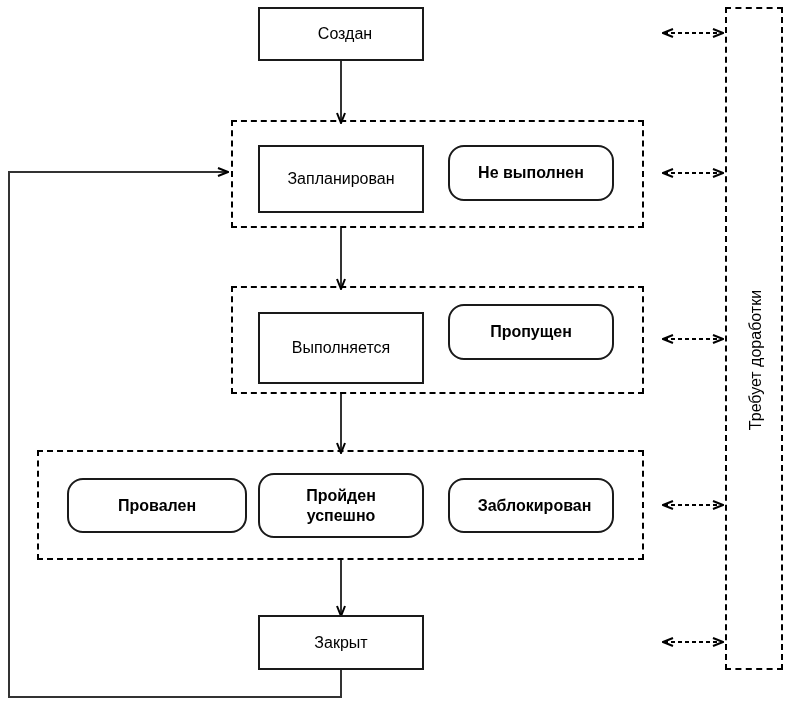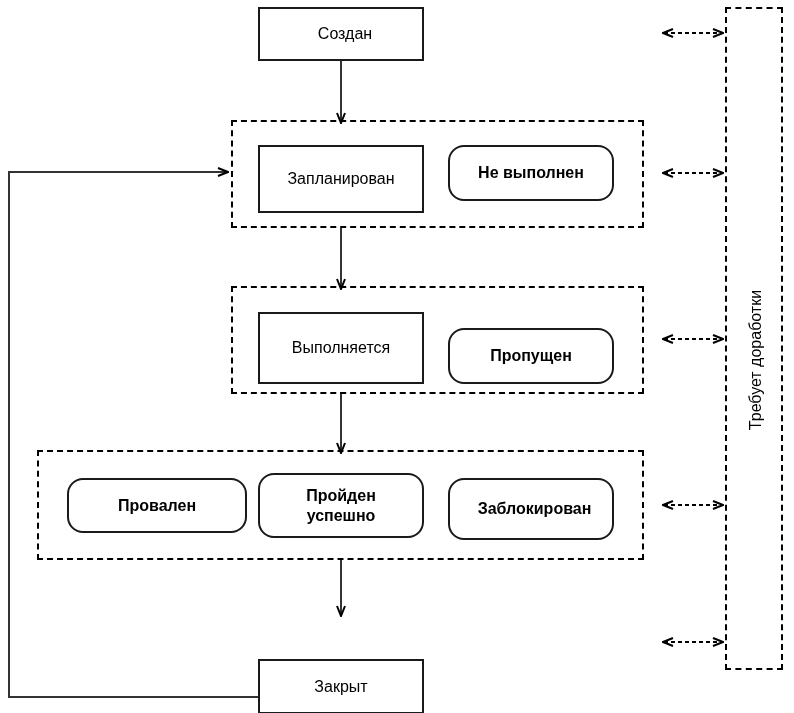--- a/index.html
+++ b/index.html
@@ -116,34 +116,34 @@
   </div>
 
   <div class="node bold" style="left:448px; top:145px; width:166px; height:56px;">
     <span>Не выполнен</span>
   </div>
 
   <div class="node" style="left:258px; top:312px; width:166px; height:72px;">
     <span>Выполняется</span>
   </div>
 
-  <div class="node bold" style="left:448px; top:328px; width:166px; height:56px;">
+  <div class="node bold" style="left:448px; top:304px; width:166px; height:56px;">
     <span>Пропущен</span>
   </div>
 
   <div class="node bold" style="left:67px; top:478px; width:180px; height:55px;">
     <span>Провален</span>
   </div>
 
   <div class="node bold" style="left:258px; top:473px; width:166px; height:65px; flex-direction:column;text-align:center;">
     <span>Пройден</span>
     <span>успешно</span>
   </div>
 
-  <div class="node bold" style="left:448px; top:478px; width:166px; height:62px;padding-left:7px;">
+  <div class="node bold" style="left:448px; top:478px; width:166px; height:55px;padding-left:7px;">
     <span>Заблокирован</span>
   </div>
 
-  <div class="node" style="left:258px; top:615px; width:166px; height:55px;margin-top:44px;">
+  <div class="node" style="left:258px; top:615px; width:166px; height:55px;">
     <span>Закрыт</span>
   </div>
 
 </div>
 
 </body></html>

